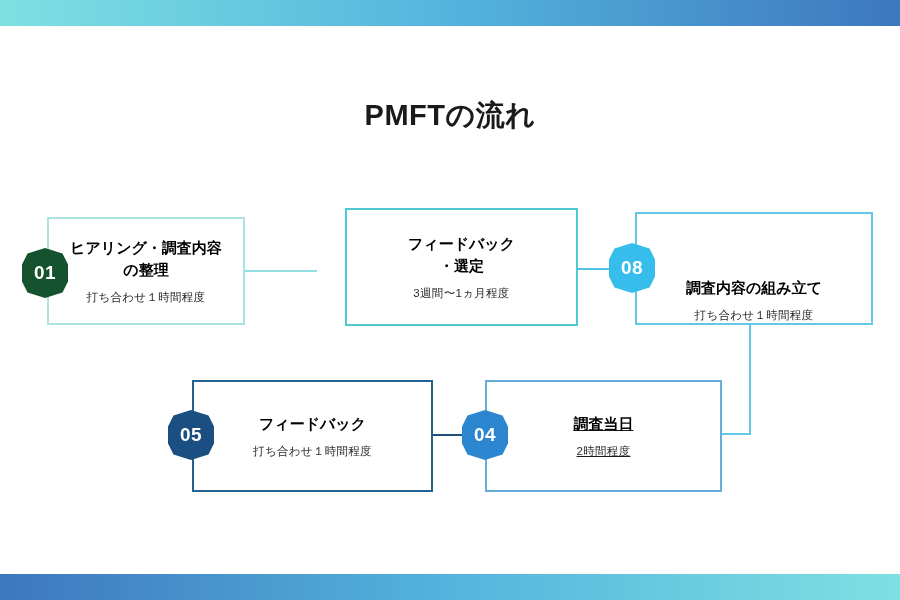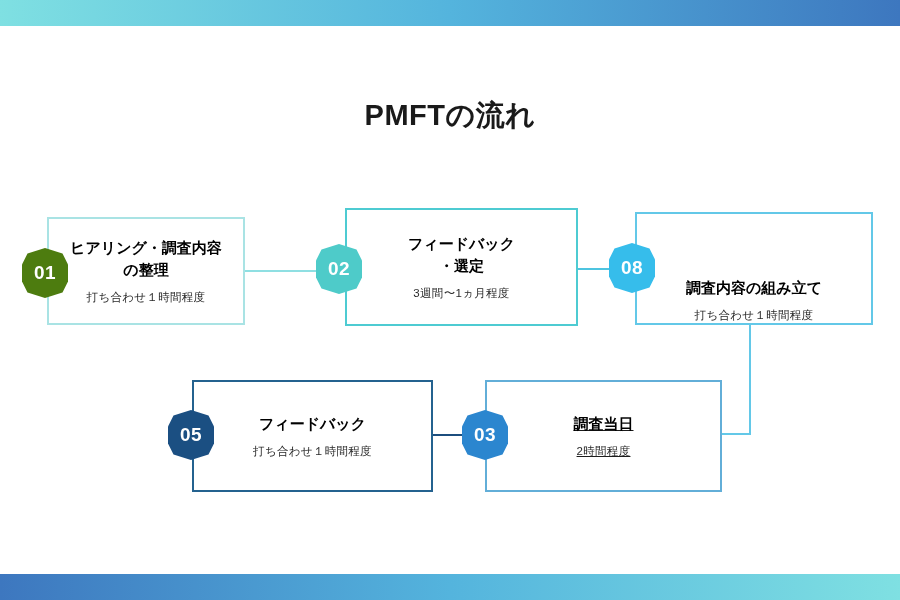--- a/index.html
+++ b/index.html
@@ -140,40 +140,39 @@
   <div class="conn" id="conn-02-03" style="background: rgb(78, 196, 224);"></div>
   <div class="conn" id="conn-03-down" style="background: rgb(99, 200, 232);"></div>
   <div class="conn" id="conn-03-left" style="background: rgb(99, 200, 232);"></div>
   <div class="conn" id="conn-04-05" style="background: rgb(28, 78, 126);"></div>
 
   <div class="step-box" id="box-01" style="border-color: rgb(169, 227, 228);">
     <div class="step-title">ヒアリング・調査内容
 の整理</div>
     <div class="step-sub">打ち合わせ１時間程度</div>
   </div>
-  <div class="badge" id="badge-01" style="background: #4d7c0f; text-align: center;">01</div>
+  <div class="badge" id="badge-01" style="background: #14532d; text-align: center;">01</div>
 
   <div class="step-box" id="box-02" style="border-color: rgb(78, 203, 210);">
     <div class="step-title">フィードバック
 ・選定</div>
     <div class="step-sub">3週間〜1ヵ月程度</div>
   </div>
-  <div class="badge" id="badge-02" style="background: rgb(78, 203, 201);">02</div>
 
   <div class="step-box" id="box-03" style="border-color: rgb(99, 200, 232);">
     <div class="step-title">調査内容の組み立て</div>
     <div class="step-sub">打ち合わせ１時間程度</div>
   </div>
   <div class="badge" id="badge-03" style="background: rgb(54, 189, 235);">08</div>
 
   <div class="step-box" id="box-04" style="border-color: rgb(98, 174, 216); text-decoration: underline;">
     <div class="step-title">調査当日</div>
     <div class="step-sub">2時間程度</div>
   </div>
-  <div class="badge" id="badge-04" style="background: rgb(43, 134, 207);">03</div>
+  <div class="badge" id="badge-04" style="background: rgb(43, 134, 207);">04</div>
 
   <div class="step-box" id="box-05" style="border-color: rgb(36, 98, 143);">
     <div class="step-title">フィードバック</div>
     <div class="step-sub">打ち合わせ１時間程度</div>
   </div>
   <div class="badge" id="badge-05" style="background: rgb(27, 79, 130);">05</div>
 
 </div>
 
 </body></html>

